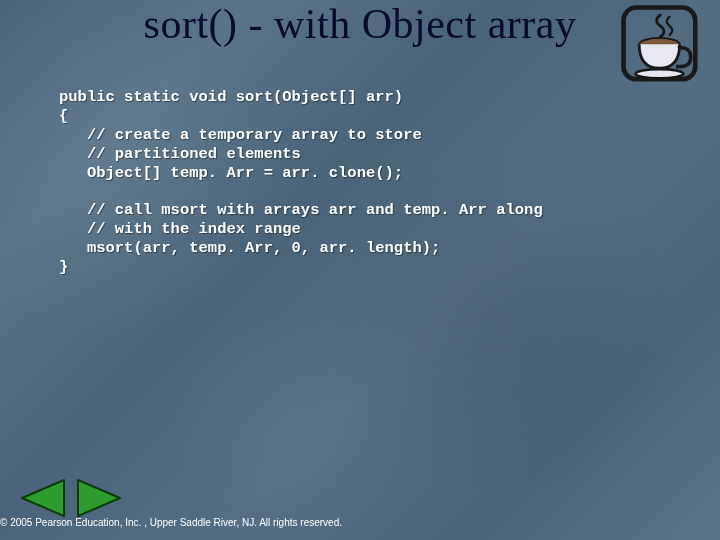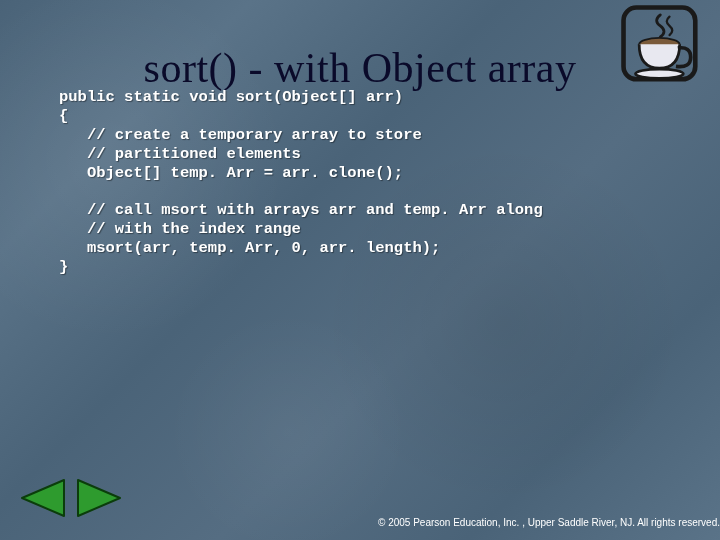--- a/index.html
+++ b/index.html
@@ -22,45 +22,43 @@
   .title {
     position: absolute;
     top: 0px;
     left: 0;
     width: 720px;
     text-align: center;
     font-size: 42px;
     color: #0a0a2a;
     font-weight: normal;
     letter-spacing: 0.5px;
-    margin-top: 44px;
   }
   .code {
     position: absolute;
     top: 88px;
     left: 22px;
     font-family: "Courier New", Courier, monospace;
     font-weight: bold;
     font-size: 15.5px;
     line-height: 1.22;
     color: #ffffff;
     white-space: pre;
     text-shadow: 1px 1px 1px rgba(0,0,0,0.4);
     margin-left: 37px;
   }
   .footer {
     position: absolute;
     bottom: 12px;
     left: 0;
     width: 720px;
-    text-align: right;
+    text-align: left;
     font-family: Arial, sans-serif;
     font-size: 10px;
     color: #ffffff;
-    padding-left: 12px;
   }
   .cup {
     position: absolute;
     top: 2px;
     right: 10px;
     width: 92px;
     height: 92px;
   }
   .nav {
     position: absolute;

